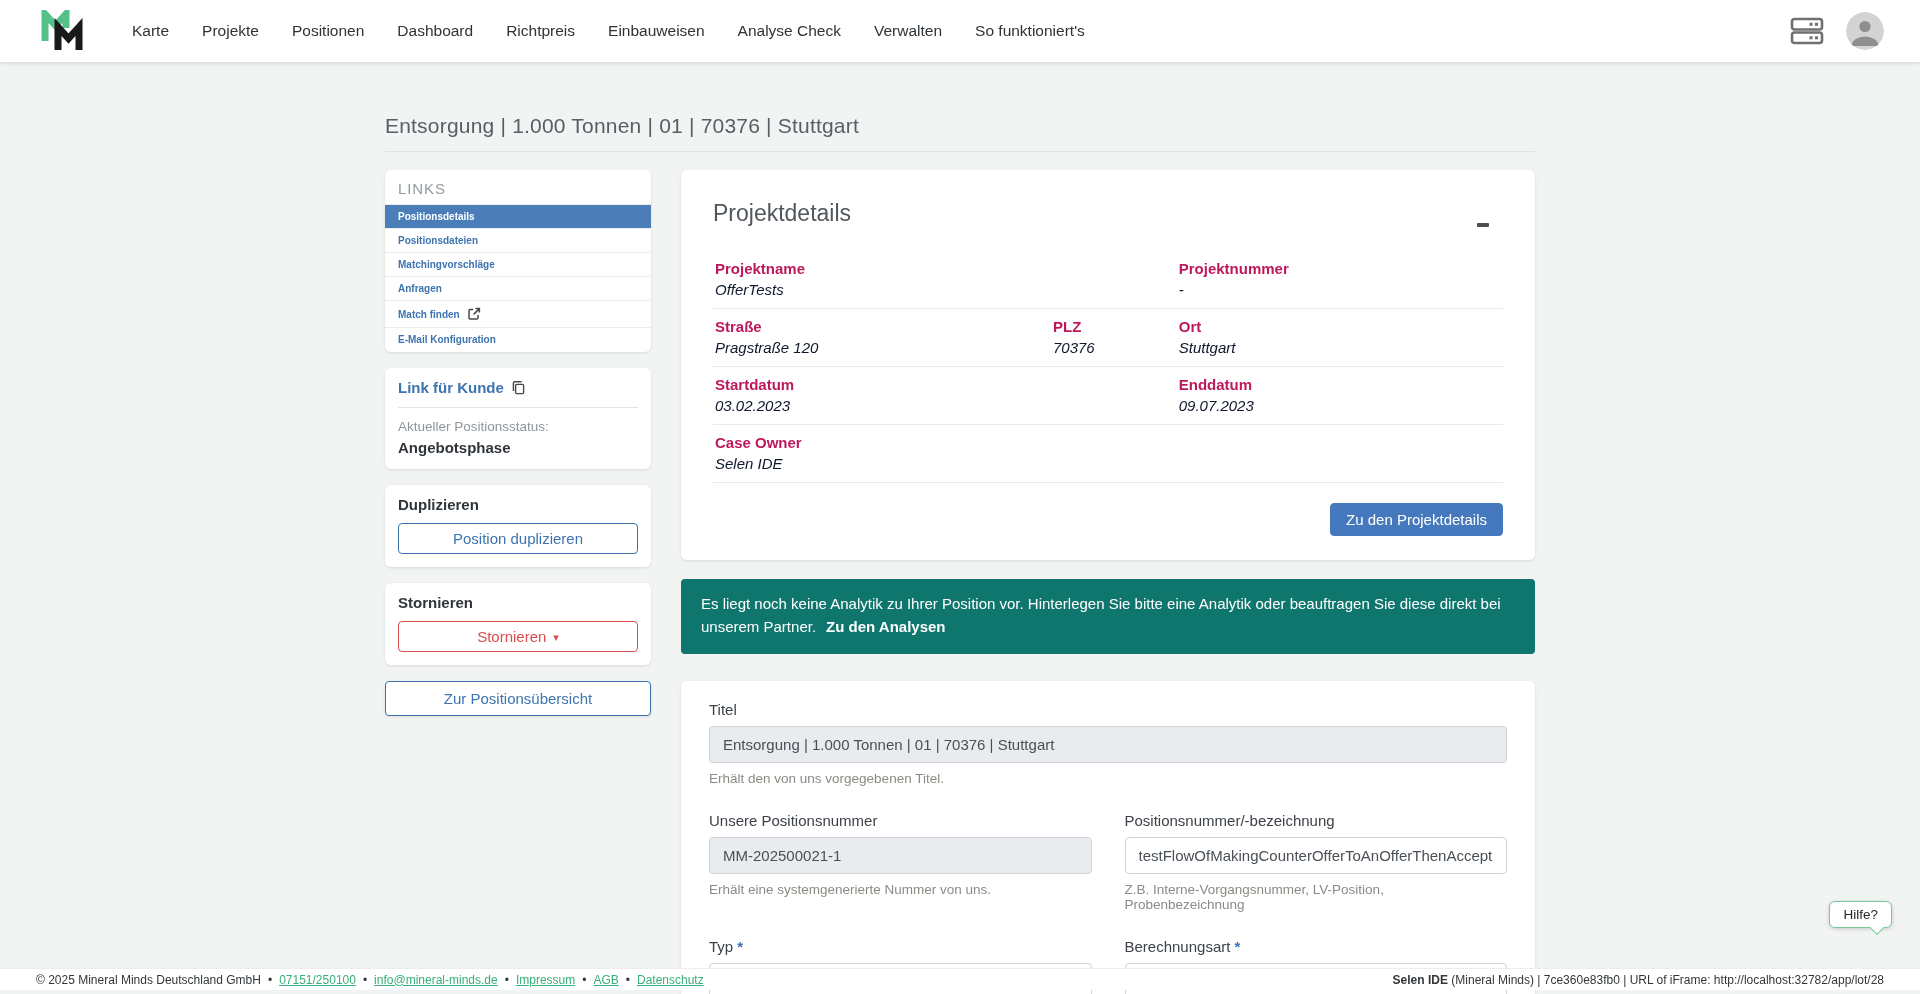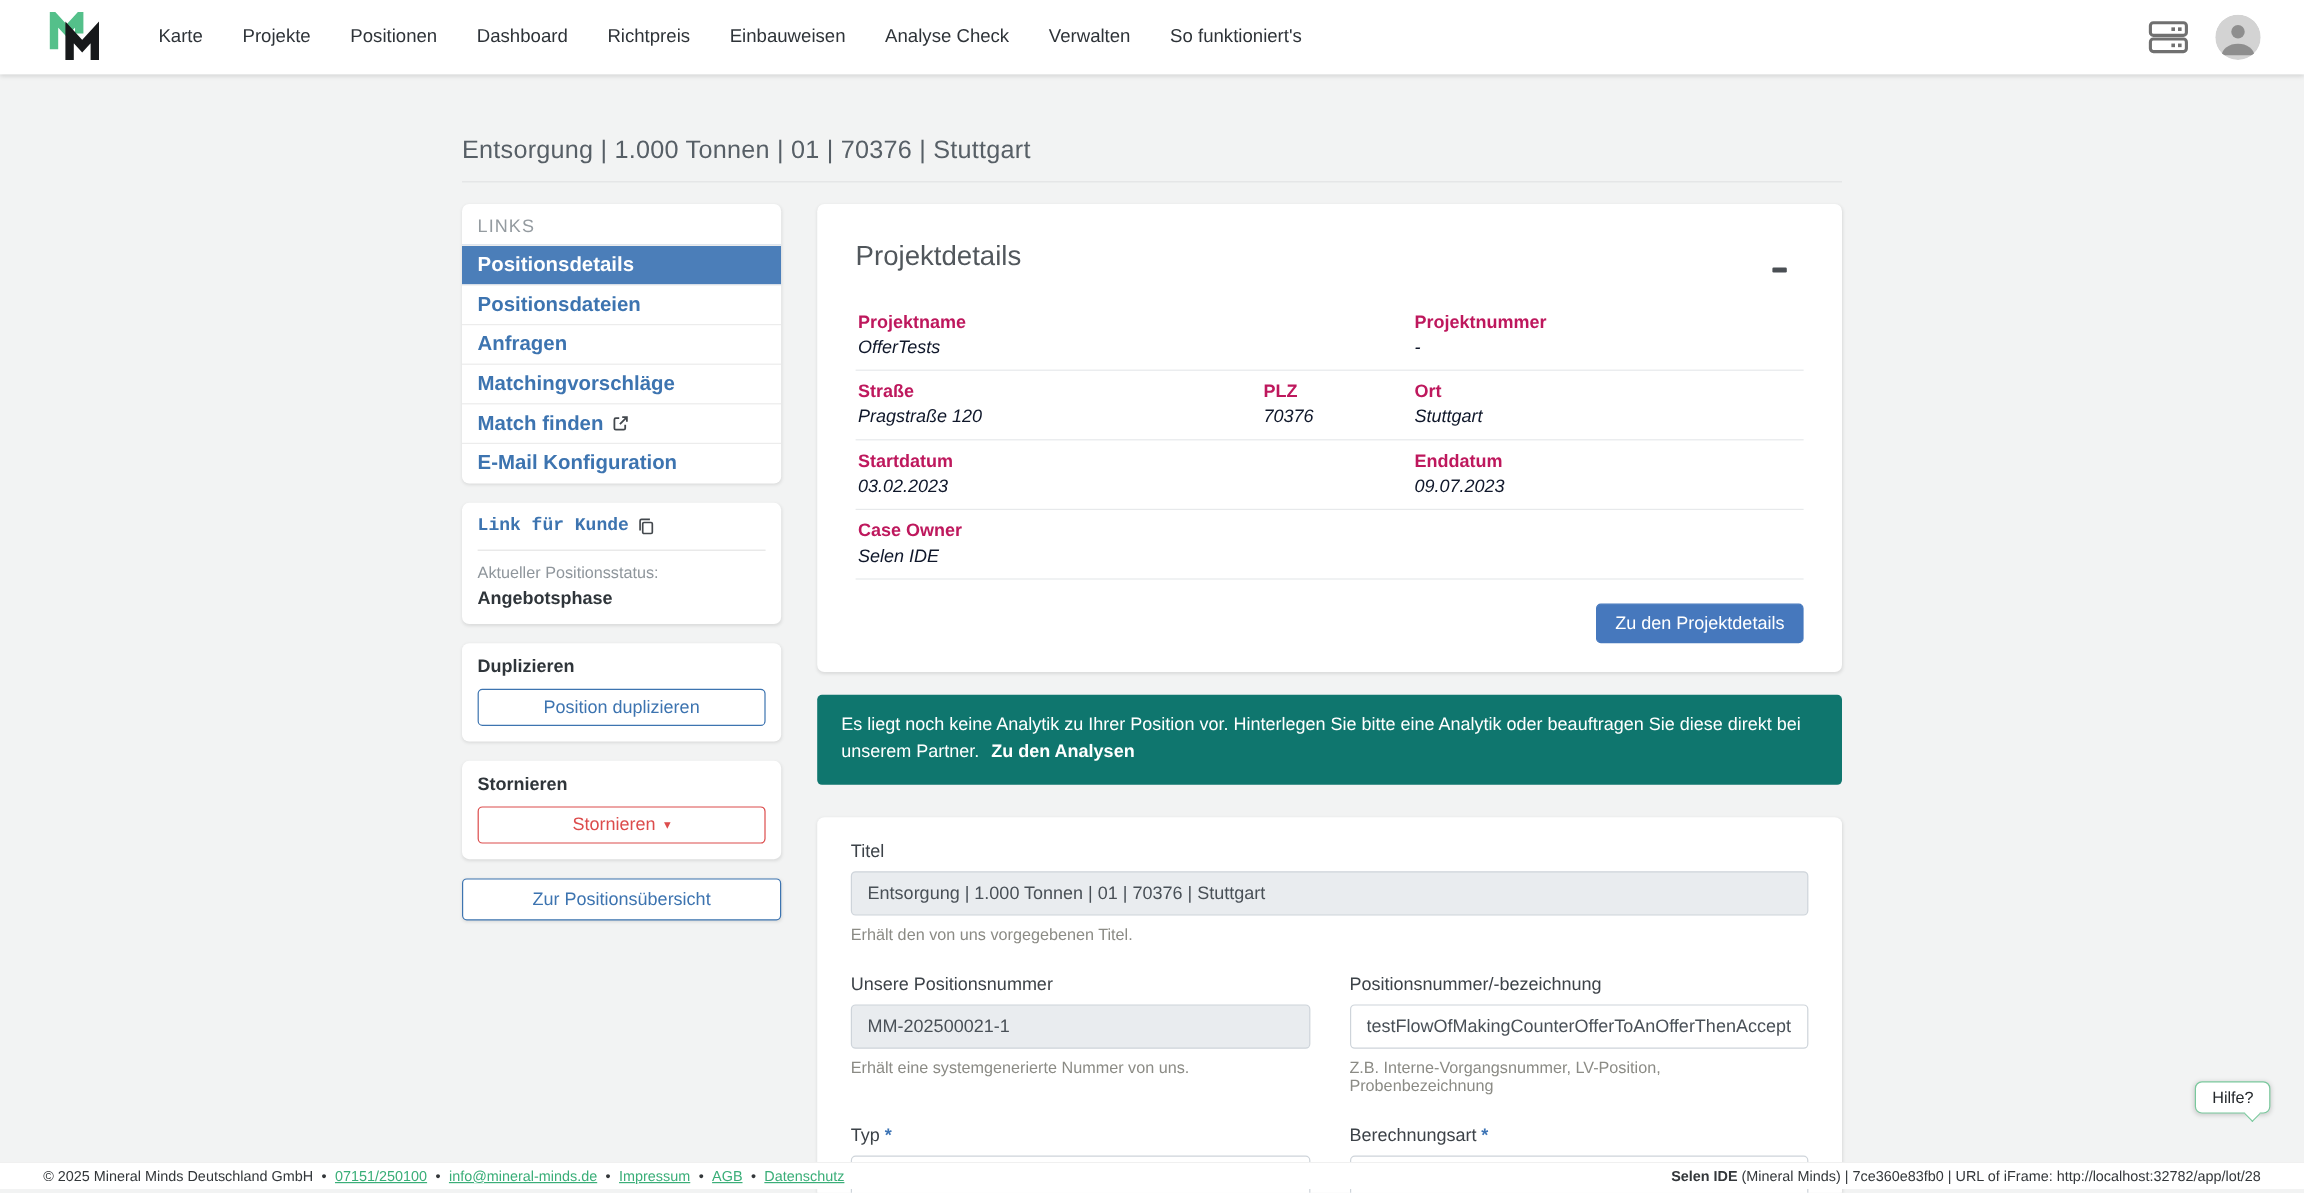--- a/index.html
+++ b/index.html
@@ -23,25 +23,25 @@
   .page-title { margin-top:52px; font-size:21px; font-weight:500; color:#575f66; letter-spacing:.2px; }
   .title-divider { border:none; border-top:1px solid #e2e3e4; margin-top:13px; }
   .layout { display:flex; gap:30px; margin-top:18px; align-items:flex-start; }
   .sidebar { width:266px; flex-shrink:0; }
   .main { flex:1; min-width:0; }
   .card { background:#fff; border-radius:6px; box-shadow:0 1px 3px rgba(0,0,0,.10); }
 
   
   .links-card { overflow:hidden; padding-bottom:1px; }
   .links-header { font-size:15px; color:#949ba0; letter-spacing:.9px; padding:10px 13px 7px; }
-  .link-item { display:flex; align-items:center; gap:7px; padding:6px 13px; font-size:17px; font-weight:600;
+  .link-item { display:flex; align-items:center; gap:7px; padding:6px 13px; font-size:10px; font-weight:600;
                color:#3d74b0; border-top:1px solid #ececec; }
   .link-item.active { background:#4b7eb9; color:#fff; border-top-color:#ececec; }
   .side-card { margin-top:16px; padding:11px 13px 13px; }
-  .customer-row { padding-bottom:11px; border-bottom:1px solid #e4e4e4; display:flex; align-items:center; gap:7px;font-family:Liberation Mono, monospace; }
+  .customer-row { padding-bottom:11px; border-bottom:1px solid #e4e4e4; display:flex; align-items:center; gap:7px; }
   .customer-link { font-size:15px; font-weight:600; color:#3d74b0; }
   .status-label { font-size:13.5px; color:#8f969c; margin-top:11px; }
   .status-value { font-size:15px; font-weight:700; color:#2f353a; margin-top:5px; }
   .action-header { font-size:15px; font-weight:700; color:#2f353a; margin-bottom:10px; }
   .btn { display:block; width:100%; text-align:center; font-size:15px; border-radius:4px;
          padding:6px 10px; cursor:pointer; background:#fff; font-family:inherit; }
   .btn-outline-blue { border:1px solid #3d74b0; color:#3d74b0; }
   .btn-outline-red  { border:1px solid #dc4c4c; color:#dc4c4c; }
   .caret-down { display:inline-block; margin-left:7px; font-size:11px; transform:translateY(-1px); }
   .overview-btn { margin-top:16px; padding:8px 10px; box-shadow:0 1px 3px rgba(0,0,0,.10); font-weight:400; }
@@ -150,24 +150,24 @@
 
         <div class="card links-card">
           <div class="links-header">LINKS</div>
           <a class="link-item active">
             <span>Positionsdetails</span>
           </a>
           <a class="link-item">
             <span>Positionsdateien</span>
           </a>
           <a class="link-item">
+            <span>Matchingvorschläge</span>
+          </a>
+          <a class="link-item">
             <span>Anfragen</span>
-          </a>
-          <a class="link-item">
-            <span>Matchingvorschläge</span>
           </a>
           <a class="link-item">
             <span>Match finden</span>
             <svg width="14" height="14" viewBox="0 0 14 14">
               <path d="M6 2.5 H3.2 a1.2 1.2 0 0 0 -1.2 1.2 V10.8 a1.2 1.2 0 0 0 1.2 1.2 H9.8 a1.2 1.2 0 0 0 1.2 -1.2 V8" fill="none" stroke="#43484d" stroke-width="1.5"></path>
               <path d="M8.5 1.6 H12.4 V5.5 M12.4 1.6 L6.6 7.4" fill="none" stroke="#43484d" stroke-width="1.5"></path>
             </svg>
           </a>
           <a class="link-item">
             <span>E-Mail Konfiguration</span>

